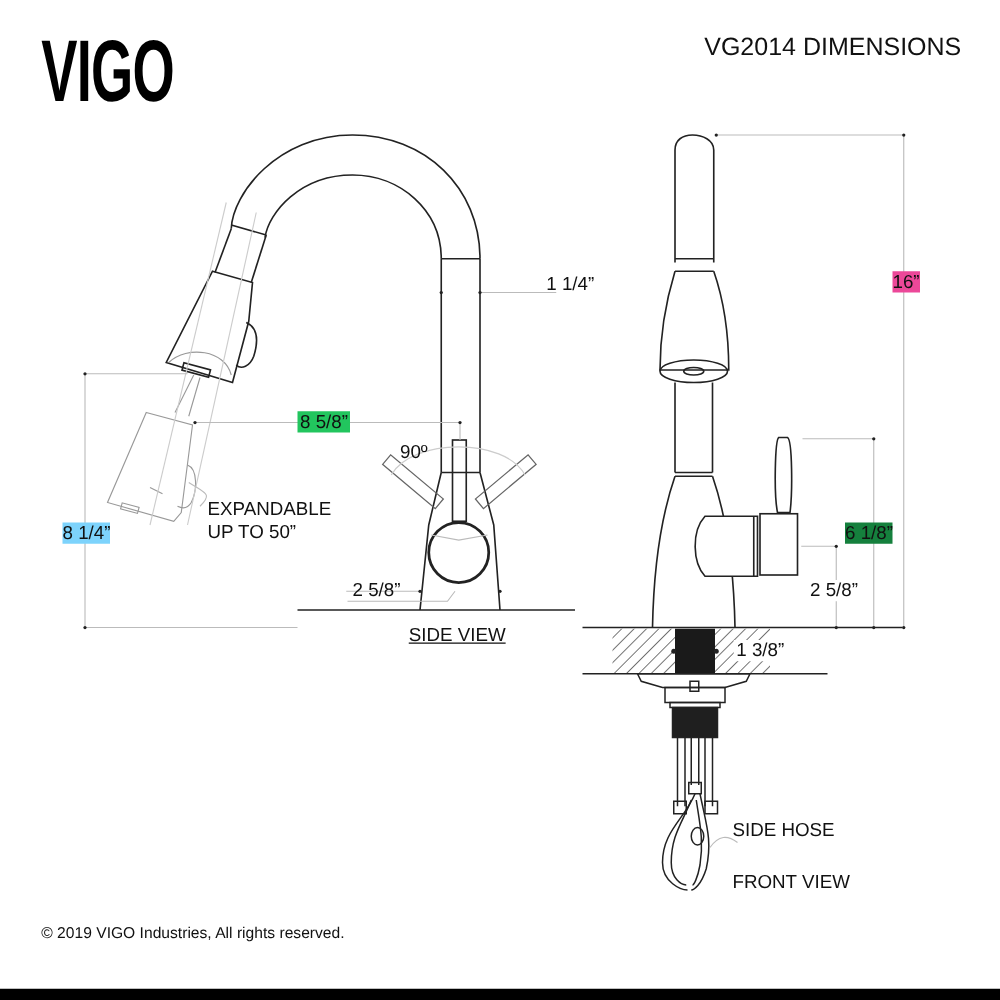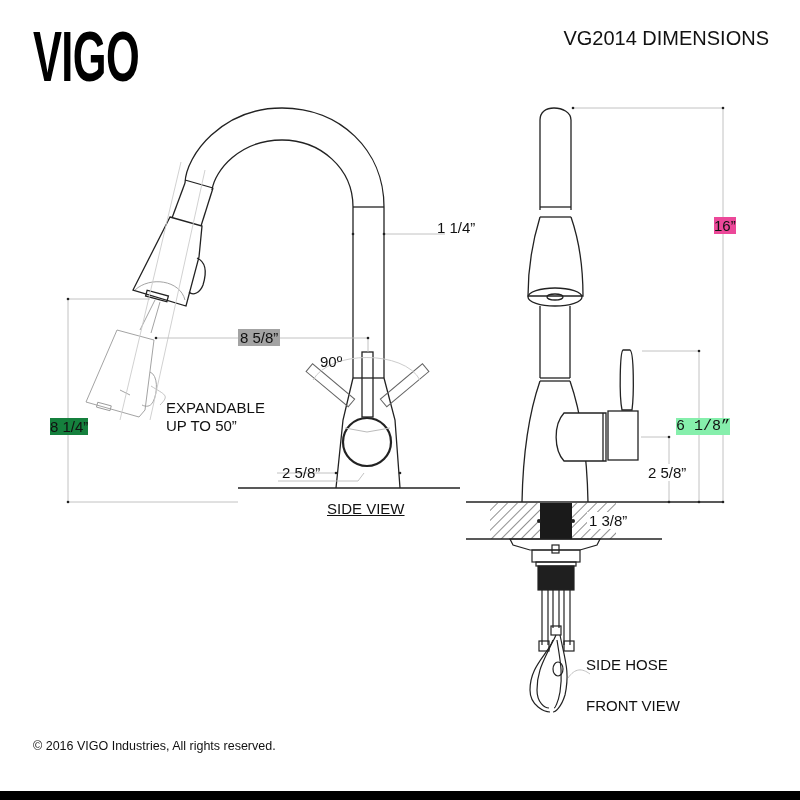--- a/index.html
+++ b/index.html
@@ -162,29 +162,29 @@
       <circle cx="669" cy="437" r="1.3"></circle>
     <circle cx="669" cy="502" r="1.3"></circle>
       <circle cx="699" cy="502" r="1.3"></circle>
       <circle cx="723" cy="502" r="1.3"></circle>
     <circle cx="539" cy="521" r="2"></circle>
       <circle cx="573" cy="521" r="2"></circle>
   </g>
 </svg>
 
 <div class="lbl" style="left:417px;top:219px;margin-left:20px;">1 1/4”</div>
-<div class="lbl" style="left:238px;top:329px;background:#a3a3a3;padding:0 2px;">8 5/8”</div>
+<div class="lbl" style="left:238px;top:329px;background:#22c55e;padding:0 2px;">8 5/8”</div>
 <div class="lbl" style="left:320px;top:353px;">90º</div>
 <div class="lbl" style="left:166px;top:399px;">EXPANDABLE</div>
 <div class="lbl" style="left:166px;top:417px;">UP TO 50”</div>
-<div class="lbl" style="left:50px;top:418px;background:#15803d;">8 1/4”</div>
+<div class="lbl" style="left:50px;top:418px;background:#7dd3fc;">8 1/4”</div>
 <div class="lbl" style="left:282px;top:464px;">2 5/8”</div>
 <div class="lbl" style="left:327px;top:500px;text-decoration:underline;">SIDE VIEW</div>
 
 <div class="lbl" style="left:714px;top:217px;background:#ec4899;">16”</div>
-<div class="lbl" style="left:676px;top:418px;background:#86efac;font-family:Liberation Mono, monospace;">6 1/8”</div>
+<div class="lbl" style="left:676px;top:418px;background:#15803d;">6 1/8”</div>
 <div class="lbl" style="left:648px;top:464px;background:#fff;">2 5/8”</div>
 <div class="lbl" style="left:587px;top:512px;background:#fff;padding:0 2px;">1 3/8”</div>
 <div class="lbl" style="left:586px;top:656px;">SIDE HOSE</div>
 <div class="lbl" style="left:586px;top:697px;">FRONT VIEW</div>
 
-<div class="footer">© 2016 VIGO Industries, All rights reserved.</div>
+<div class="footer">© 2019 VIGO Industries, All rights reserved.</div>
 <div class="bottom-bar"></div>
 
 </body></html>

